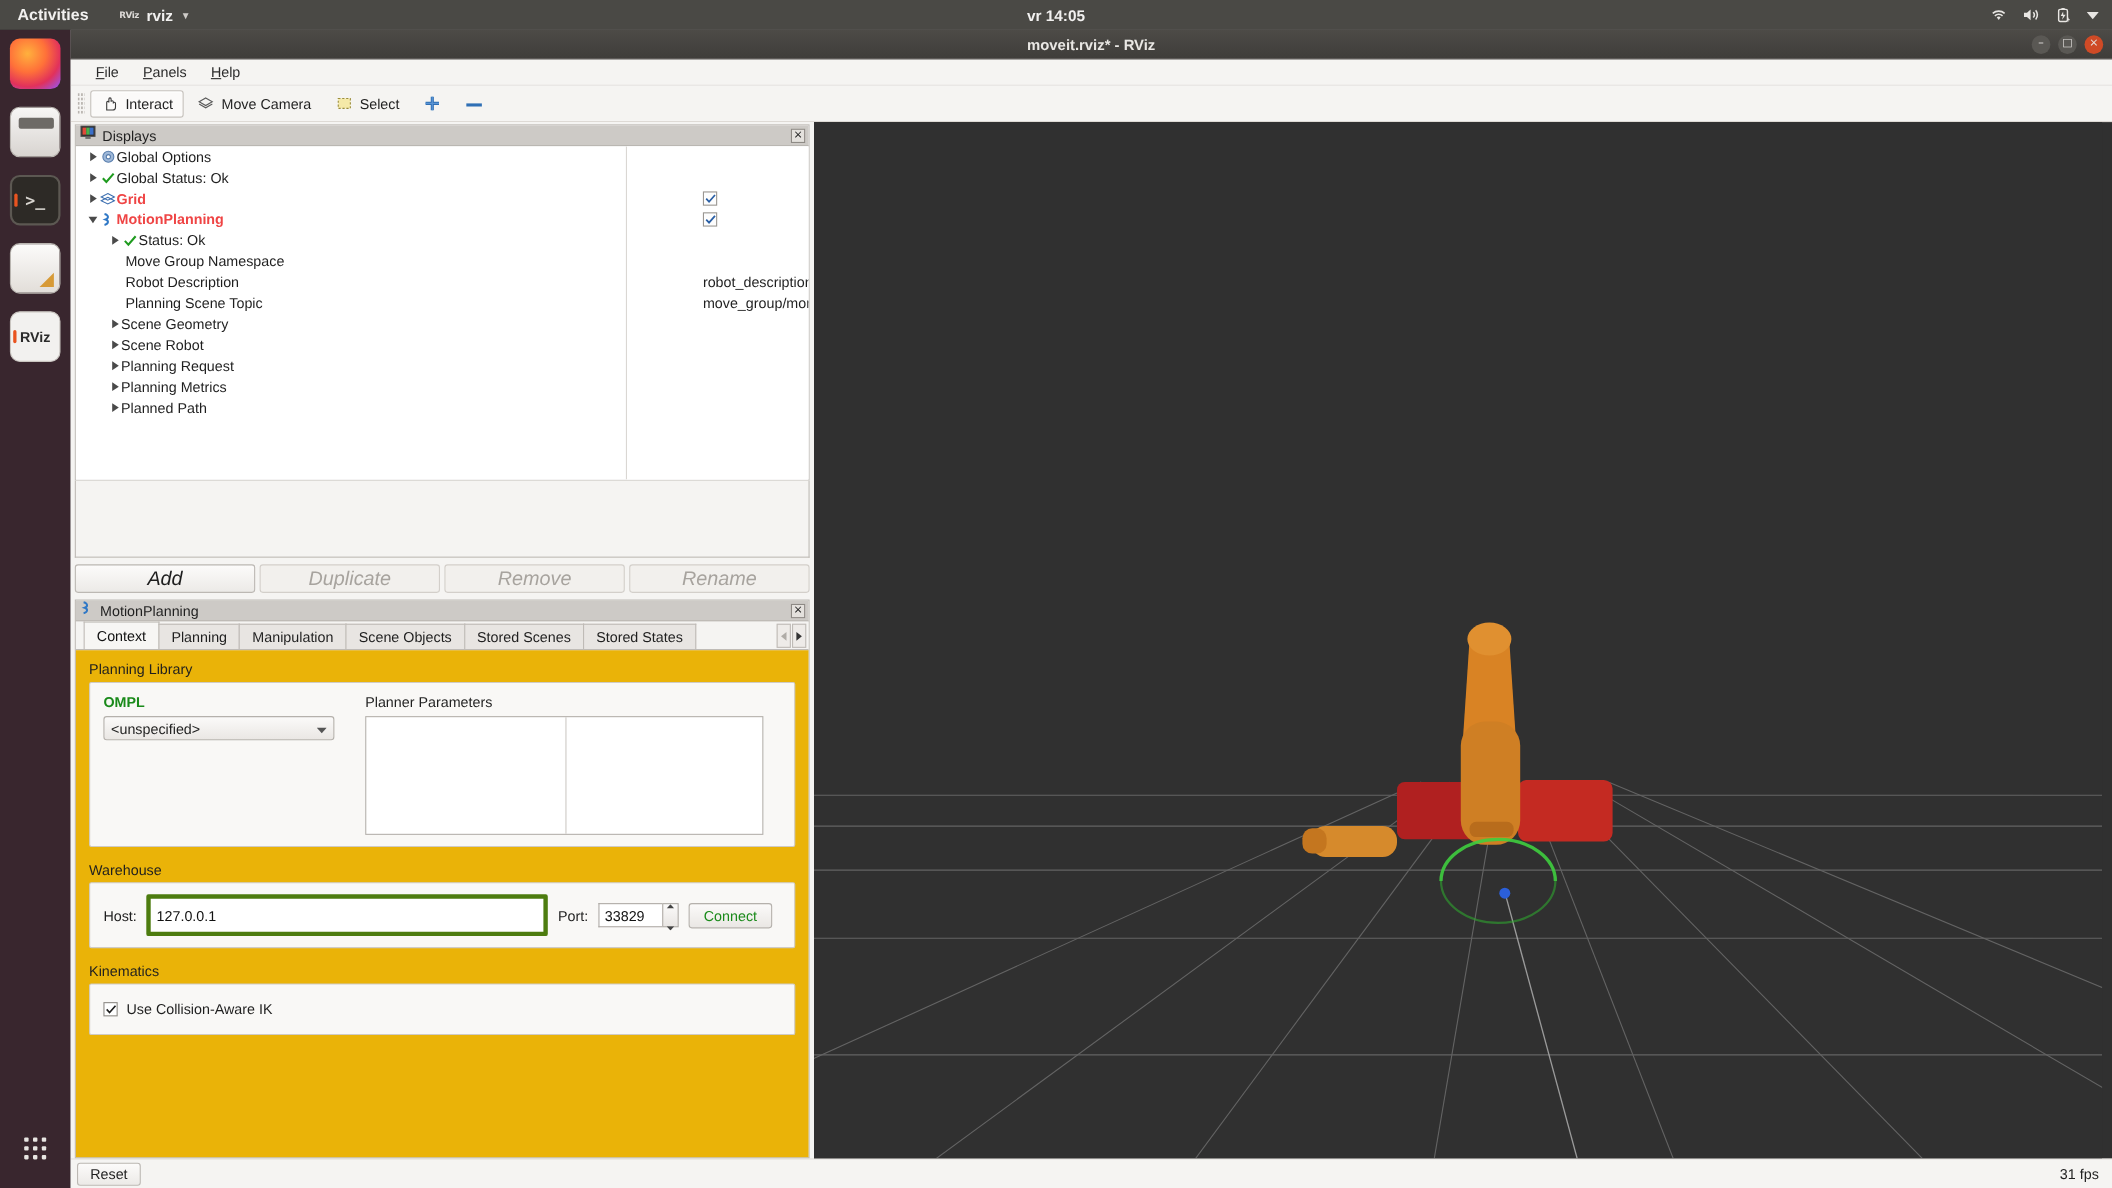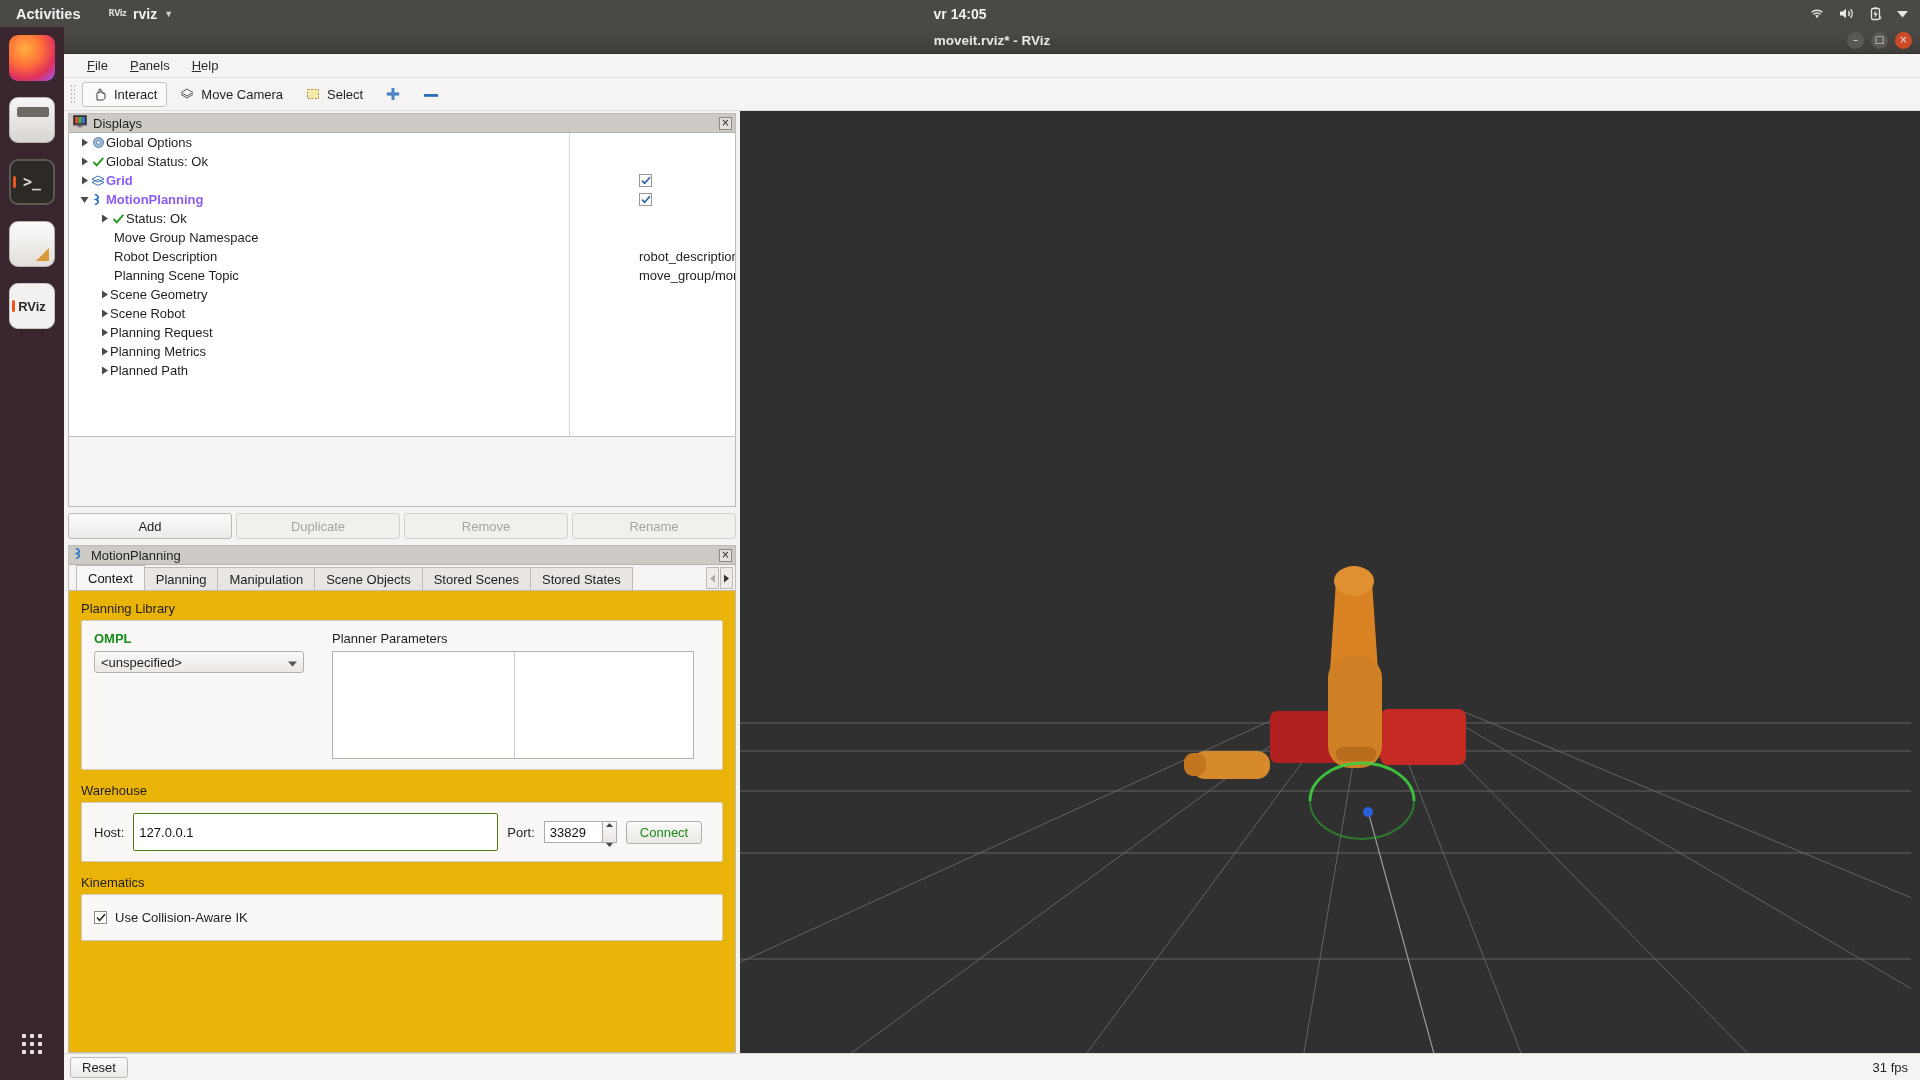--- a/index.html
+++ b/index.html
@@ -140,42 +140,42 @@
   #displays-panel { height: 324px; flex:0 0 324px; display:flex; flex-direction:column; }
   .tree { flex:1; background:#fff; position:relative; overflow:hidden; }
   .tree-col2-bg { position:absolute; left:500px; top:0; bottom:0; right:0; background:#fff;
                   border-left:1px solid #dad7d3;}
   .trow { height:19px; display:flex; align-items:center; position:relative; }
   .arrow { width:11px; height:11px; margin-left:2px; flex:0 0 11px;
            display:flex; align-items:center; justify-content:center; }
   .arrow svg { display:block; }
   .trow-ico { width:16px; flex:0 0 16px; display:flex; align-items:center; justify-content:center; }
   .trow-lbl { font-size:13px; color:#1f1f1f; white-space:nowrap; }
-  .trow-lbl.blue { color:#8b5cf6; font-weight:bold; }
+  .trow-lbl.blue { color:#ef4444; font-weight:bold; }
   .ind1 { padding-left: 8px; }
   .ind2 { padding-left: 28px; }
   .ind2b{ padding-left: 45px; }
   .tcheck {
     position:absolute; left:570px; width:13px; height:13px;
     border:1px solid #9a9691; background:#fdfdfd;
     display:flex; align-items:center; justify-content:center;
   }
   .tcheck svg { display:block; }
   .tval { position:absolute; left:570px; font-size:13px; color:#1f1f1f; white-space:nowrap;}
 
   #displays-blank { height:70px; flex:0 0 70px; border:1px solid #bfbbb6;
                     border-top:none; background:#f5f4f2; margin-bottom:6px;}
 
   
   #btn-row { display:flex; gap:4px; height:26px; flex:0 0 26px; margin-bottom:6px; }
   .flat-btn {
     flex:1; border:1px solid #bcb8b3; border-radius:3px;
     background:linear-gradient(#fcfbfa,#eceae7);
-    font-size:13px; color:#1d1d1d;
-    display:flex; align-items:center; justify-content:center;
+    font-size:18px; color:#1d1d1d;
+    display:flex; align-items:center; justify-content:center;font-style:italic;
   }
   .flat-btn.disabled { color:#a7a39e; background:#f2f0ed; border-color:#d3cfca; }
 
   
   #mp-panel { flex:1; display:flex; flex-direction:column; min-height:0;
               border:1px solid #bfbbb6; background:#f5f4f2; }
   #mp-tabs { height:26px; flex:0 0 26px; display:flex; align-items:flex-end;
              padding-left:7px; background:#f5f4f2; border-bottom:1px solid #bfbbb6; position:relative;}
   .mp-tab { height:23px; padding:0 11px; font-size:13px; color:#1f1f1f;
             border:1px solid #bfbbb6; border-bottom:none; background:#e8e5e2;
@@ -200,21 +200,21 @@
     font-size:13px; color:#1f1f1f; position:relative;
   }
   .combo-caret { position:absolute; right:6px; }
   .pp-label { font-size:13px; color:#1f1f1f; margin-bottom:5px; }
   .pp-table { width:362px; height:108px; border:1px solid #b5b1ac; background:#fff; display:flex; }
   .pp-c1 { flex:0 0 182px; border-right:1px solid #cecac5; }
   .pp-c2 { flex:1; }
 
   .wh-row { display:flex; align-items:center; gap:9px; }
   .wh-lbl { font-size:13px; color:#1f1f1f; }
-  .wh-input { height:38px; border:1px solid #4d7c0f; background:#fff; border-radius:2px;
+  .wh-input { height:38px; border:4px solid #4d7c0f; background:#fff; border-radius:2px;
               display:flex; align-items:center; padding:0 5px; font-size:13px; color:#111; }
   #wh-host { width:365px; }
   .spin { display:flex; align-items:stretch; }
   .spin-txt { width:58px; height:22px; border:1px solid #aeaaa5; border-right:none;
               background:#fff; display:flex; align-items:center; padding:0 5px;
               font-size:13px; color:#111;}
   .spin-btns { width:15px; height:22px; border:1px solid #aeaaa5;
                background:linear-gradient(#fbfaf9,#e9e6e3); display:flex;
                flex-direction:column; align-items:center; justify-content:center; gap:2px;}
   .connect-btn { height:23px; padding:0 13px; border:1px solid #b5b1ac; border-radius:3px;

